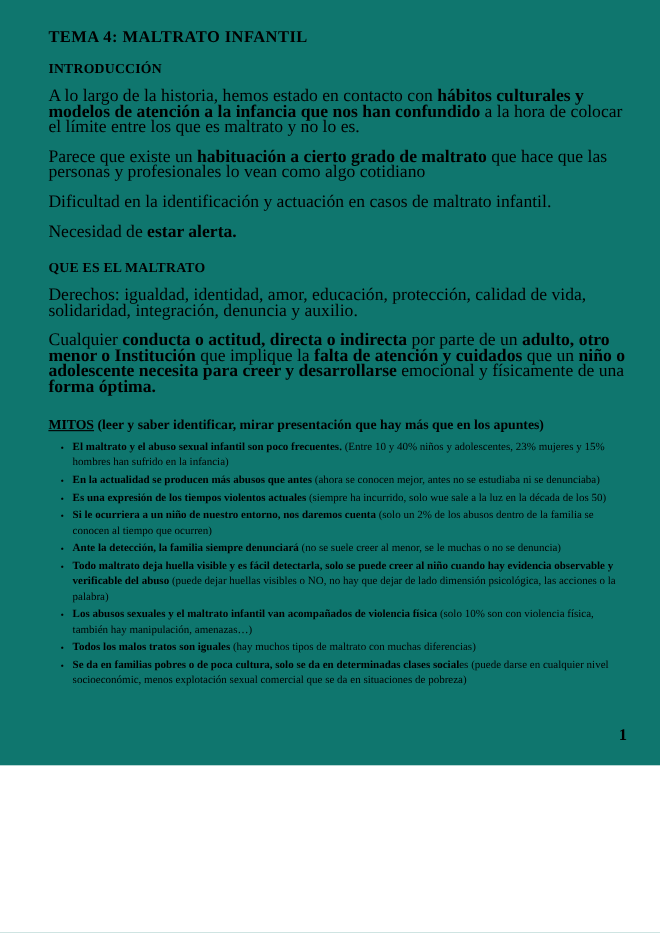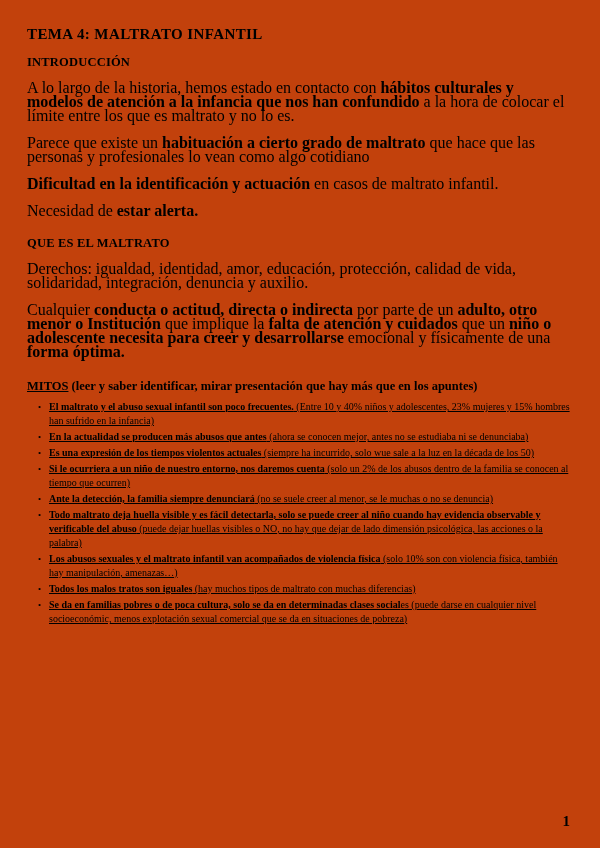--- a/index.html
+++ b/index.html
@@ -3,26 +3,26 @@
 <meta charset="utf-8">
 <style>
   html, body {
     margin: 0;
     padding: 0;
     background: #ffffff;
   }
   .page {
     position: relative;
     width: 600px;
-    height: 848px;
+    height: 696px;
     box-sizing: border-box;
-    background: #c2410c;
+    background: #0f766e;
     color: #000000;
     font-family: "Liberation Serif", "DejaVu Serif", serif;
-    padding: 26px 27px 20px 27px;
+    padding: 26px 27px 20px 44px;
     overflow: hidden;
   }
   .doc-title {
     font-size: 15px;
     font-weight: bold;
     letter-spacing: 0.4px;
     margin: 0 0 12px 0;
   }
   .section-heading {
     font-size: 12.5px;
@@ -42,21 +42,20 @@
     font-size: 12.5px;
     font-weight: bold;
     margin: 20px 0 6px 0;
   }
   ul.mitos-list {
     list-style: none;
     margin: 0;
     padding: 0 0 0 22px;
     font-size: 10px;
     line-height: 14px;
-    text-decoration: underline;
   }
   ul.mitos-list li {
     position: relative;
     margin: 0 0 2px 0;
   }
   ul.mitos-list li::before {
     content: "\2022";
     position: absolute;
     left: -11px;
     top: 0;
@@ -74,21 +73,21 @@
 <body>
 
 <div class="page">
 
   <h1 class="doc-title">TEMA 4: MALTRATO INFANTIL</h1>
 
   <h2 class="section-heading">INTRODUCCIÓN</h2>
 
   <p class="body-text"><span>A lo largo de la historia, hemos estado en contacto con </span><span style="font-weight: bold;">hábitos culturales y modelos de atención a la infancia que nos han confundido</span><span> a la hora de colocar el límite entre los que es maltrato y no lo es.</span></p>
   <p class="body-text"><span>Parece que existe un </span><span style="font-weight: bold; margin-top: 24px;">habituación a cierto grado de maltrato</span><span> que hace que las personas y profesionales lo vean como algo cotidiano</span></p>
-  <p class="body-text"><span style="font-weight: bold;">Dificultad en la identificación y actuación</span><span> en casos de maltrato infantil.</span></p>
+  <p class="body-text"><span style="font-weight: normal;">Dificultad en la identificación y actuación</span><span> en casos de maltrato infantil.</span></p>
   <p class="body-text"><span>Necesidad de </span><span style="font-weight: bold;">estar alerta.</span></p>
 
   <h2 class="section-heading spaced-top">QUE ES EL MALTRATO</h2>
 
   <p class="body-text"><span>Derechos: igualdad, identidad, amor, educación, protección, calidad de vida, solidaridad, integración, denuncia y auxilio.</span></p>
   <p class="body-text"><span>Cualquier </span><span style="font-weight: bold;">conducta o actitud, directa o indirecta</span><span> por parte de un </span><span style="font-weight: bold;">adulto, otro menor o Institución</span><span> que implique la </span><span style="font-weight: bold;">falta de atención y cuidados</span><span> que un </span><span style="font-weight: bold;">niño o adolescente necesita para creer y desarrollarse</span><span> emocional y físicamente de una </span><span style="font-weight: bold;">forma óptima.</span></p>
 
   <h2 class="mitos-heading"><span style="font-weight: bold; text-decoration: underline;">MITOS</span><span style="font-weight: bold;"> (leer y saber identificar, mirar presentación que hay más que en los apuntes)</span></h2>
 
   <ul class="mitos-list">

